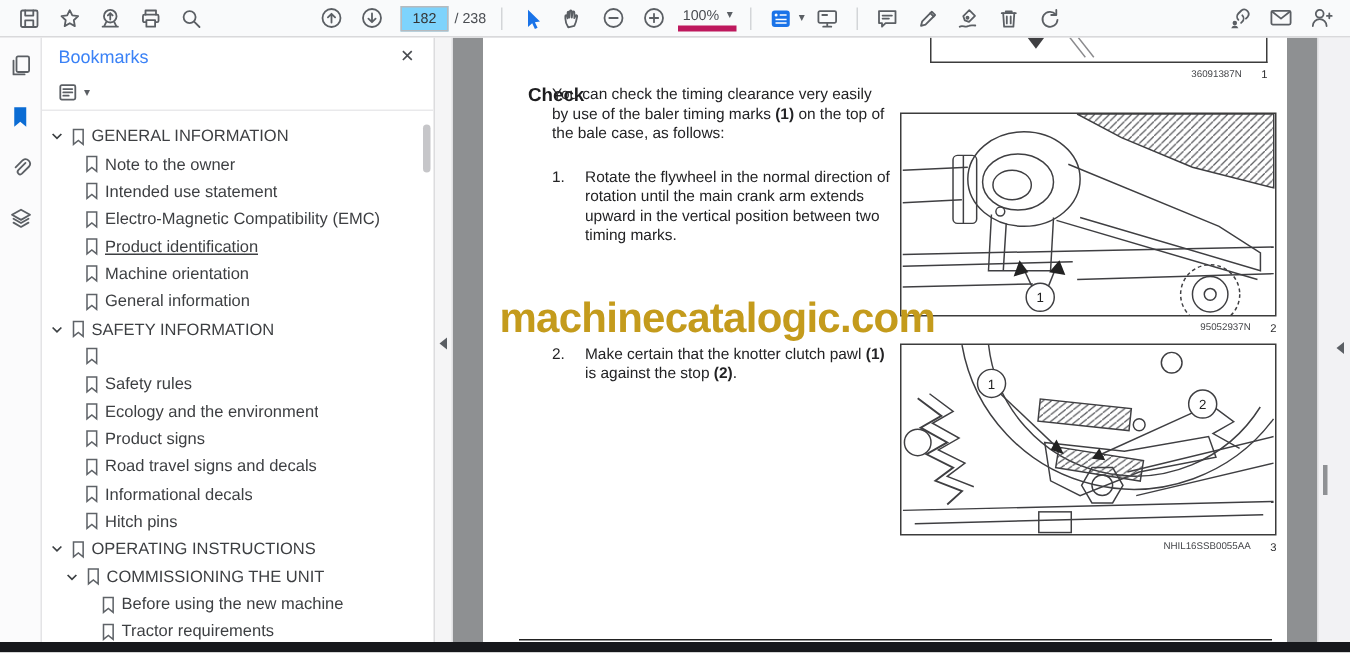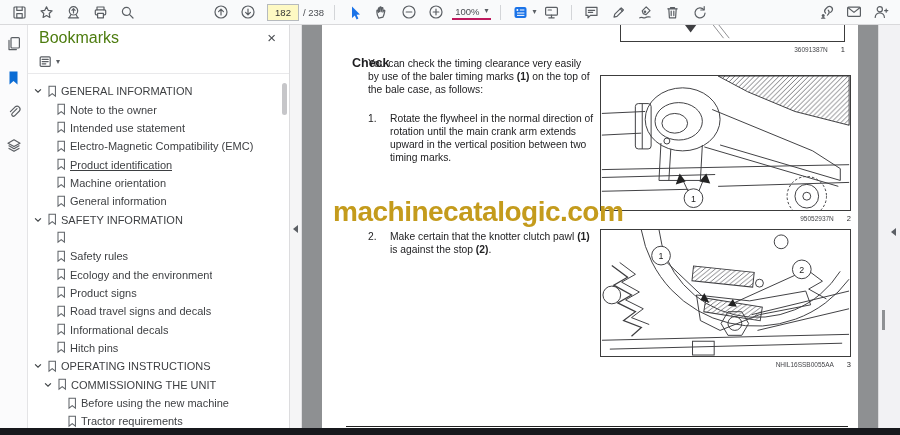--- a/index.html
+++ b/index.html
@@ -8,42 +8,42 @@
 
   
   .toolbar{position:absolute;left:0;top:0;width:900px;height:25px;background:#f9fafb;
            border-bottom:1px solid #d9d9db;display:flex;align-items:center;padding:0 6px;
            box-sizing:border-box;z-index:10;}
   .tb-btn{width:23px;height:20px;display:flex;align-items:center;justify-content:center;
           border:none;background:none;padding:0;margin:0 2px;border-radius:3px;cursor:pointer;}
   .tb-btn svg{display:block;}
   .tb-div{width:1px;height:15px;background:#d3d5d8;margin:0 6px;}
   .tb-sp1{width:66px;}
-  .page-box{width:30px;height:15px;border:1px solid #b6babe;background:#fef9c3;font-size:9.5px;
+  .page-box{width:30px;height:15px;border:1px solid #b6babe;background:#7dd3fc;font-size:9.5px;
             text-align:center;color:#333;margin:0 4px 0 6px;padding:0;
             font-family:"Liberation Sans",sans-serif;}
   .page-total{font-size:9.5px;color:#4a4d52;margin-right:4px;white-space:nowrap;}
-  .zoom-ctl{display:flex;align-items:center;gap:5px;border-bottom:2px solid #be185d;
+  .zoom-ctl{display:flex;align-items:center;gap:5px;border-bottom:4px solid #be185d;
             padding:1px 3px;margin:0 3px;cursor:pointer;}
   .zoom-ctl .zv{font-size:9.5px;color:#4a4d52;}
   .caret{font-size:8px;color:#5b5f64;line-height:1;}
   .tb-grow{flex:1;}
 
   
   .rail{position:absolute;left:0;top:25px;width:28px;bottom:7px;background:#fbfbfc;
         border-right:1px solid #e4e4e6;box-sizing:border-box;display:flex;flex-direction:column;
         align-items:center;padding-top:9px;gap:14px;z-index:5;}
   .rail-btn{width:22px;height:20px;display:flex;align-items:center;justify-content:center;
             background:none;border:none;padding:0;cursor:pointer;border-radius:3px;}
 
   
   .panel{position:absolute;left:28px;top:25px;width:262px;bottom:7px;background:#fff;
          border-right:1px solid #dcdcde;box-sizing:border-box;overflow:hidden;z-index:4;}
   .panel-header{height:25px;display:flex;align-items:center;padding:0 11px;}
-  .panel-title{font-size:16px;color:#4d7c0f;}
+  .panel-title{font-size:12px;color:#3b82f6;}
   .panel-close{margin-left:auto;background:none;border:none;font-size:15px;color:#4a4d52;
                cursor:pointer;line-height:1;padding:0 2px;}
   .panel-opts{height:23px;display:flex;align-items:center;padding:0 9px;border-bottom:1px solid #e9e9eb;}
   .opts-btn{display:flex;align-items:center;gap:4px;background:none;border:none;padding:2px;cursor:pointer;}
   .tree{position:absolute;left:0;top:53px;right:8px;bottom:0;padding-top:4px;overflow:hidden;}
   .bm-row{height:18.35px;display:flex;align-items:center;font-size:11px;color:#3d3f42;
           box-sizing:border-box;cursor:pointer;white-space:nowrap;}
   .bm-chev{width:13px;display:flex;align-items:center;flex:0 0 13px;}
   .bm-ic{width:15px;display:flex;align-items:center;flex:0 0 15px;}
   .bm-label{overflow:hidden;text-overflow:ellipsis;}

